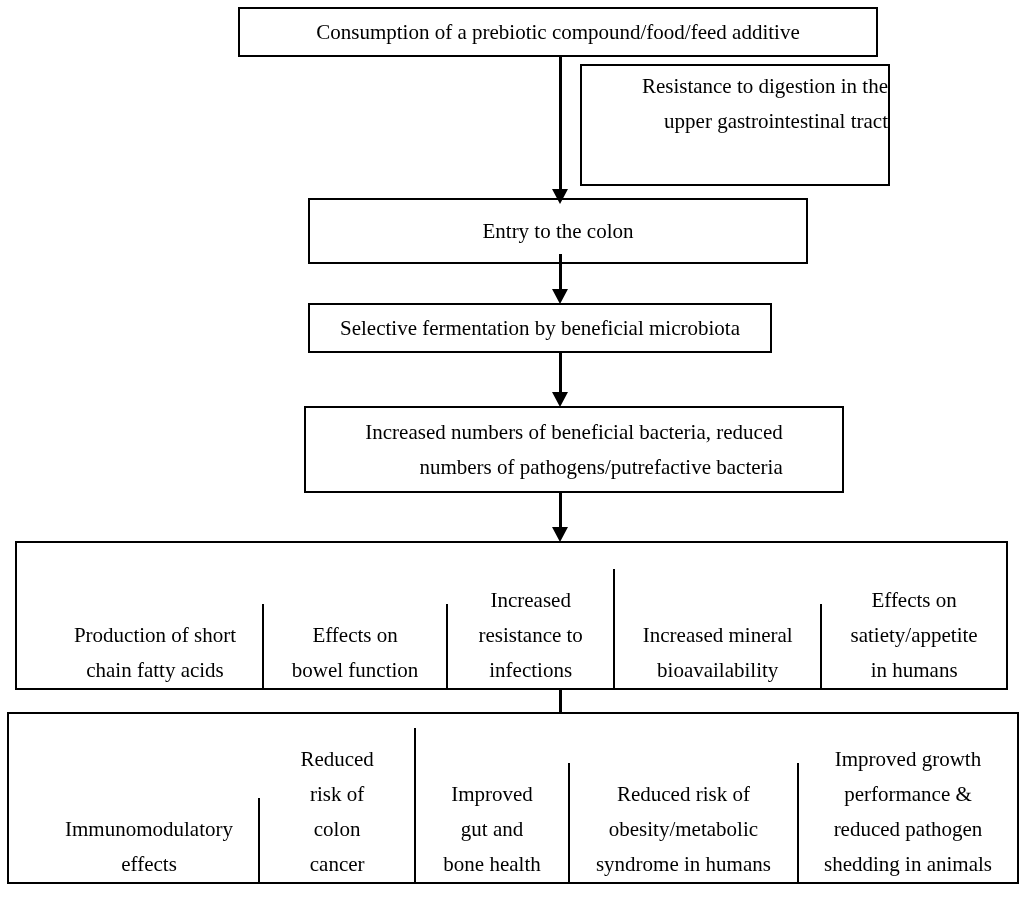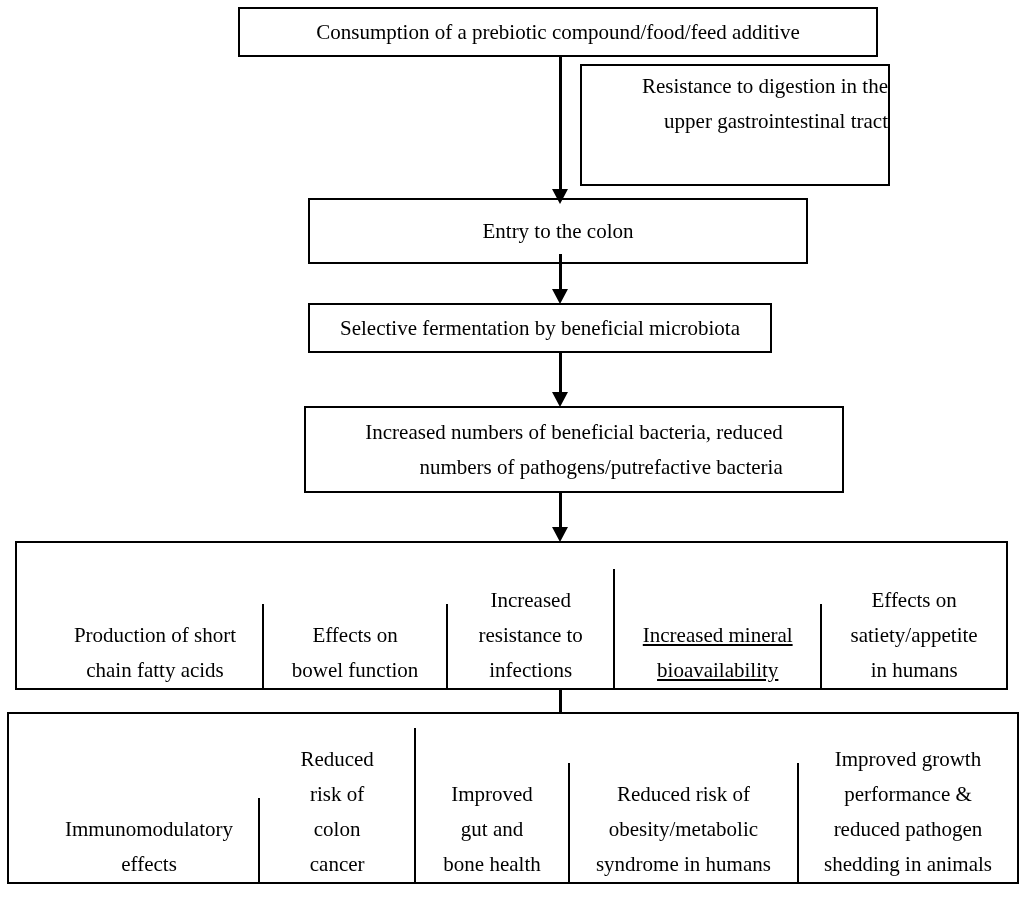--- a/index.html
+++ b/index.html
@@ -53,21 +53,21 @@
     border-right:2.5px solid var(--line);
     padding:14px 14px 0 14px;
     text-align:center;
     white-space:pre-line;
     flex-grow:1;flex-basis:0;
   }
   .effects-cell:last-child{border-right:none;}
   .r1c1{flex-grow:228;}
   .r1c2{flex-grow:189;}
   .r1c3{flex-grow:168;}
-  .r1c4{flex-grow:217;text-decoration:underline;}
+  .r1c4{flex-grow:217;}
   .r1c5{flex-grow:191;}
   .r2c1{flex-grow:232;}
   .r2c2{flex-grow:154;}
   .r2c3{flex-grow:151;}
   .r2c4{flex-grow:243;}
   .r2c5{flex-grow:232;margin-top:46px;}
 
   .arrow{position:absolute;}
   .arrow-shaft{
     position:absolute;

